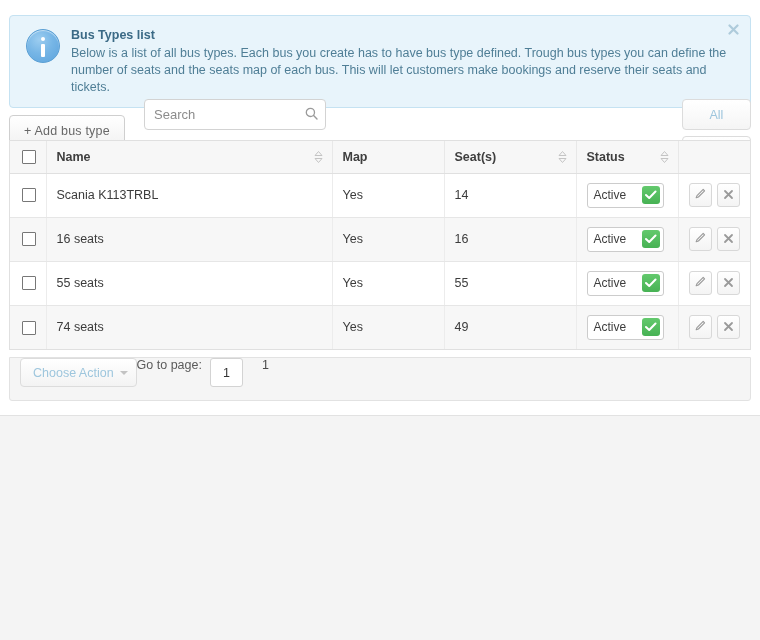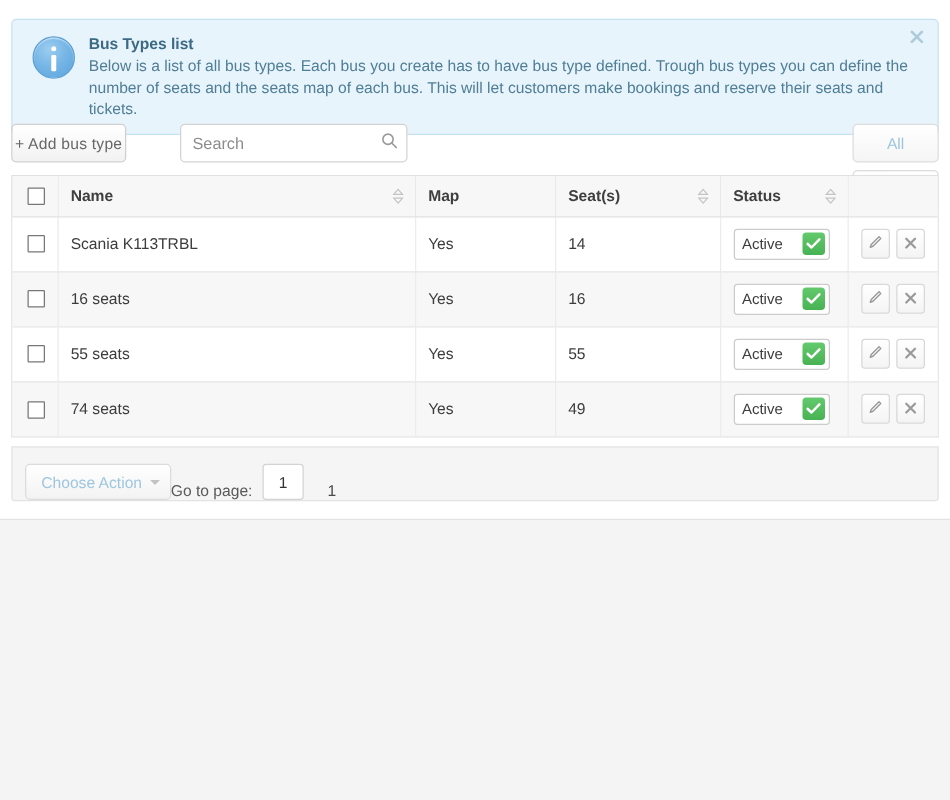--- a/index.html
+++ b/index.html
@@ -102,23 +102,23 @@
     font-family: "Liberation Sans", sans-serif;
     border-radius: 4px;
     border: 1px solid #cfcfcf;
     background: linear-gradient(to bottom, #ffffff 0%, #f2f2f2 100%);
     color: #6b6b6b;
     cursor: pointer;
     outline: none;
   }
   .btn-add {
     position: absolute;
-    left: 0; top: 0;
+    left: 0; top: 16px;
     height: 31px;
-    padding: 0 2px;
+    padding: 0 14px;
     font-size: 12.5px;
     color: #676767;
     letter-spacing: .2px;
   }
   .search-wrap {
     position: absolute;
     left: 135px; top: 0;
     width: 182px; height: 31px;
   }
   .search-input {
@@ -257,21 +257,21 @@
 
   
   .footer {
     position: absolute;
     left: 9px; top: 357px;
     width: 742px; height: 44px;
     background: #f5f5f5;
     border: 1px solid #e2e2e2;
     border-radius: 0 0 3px 3px;
     display: flex;
-    align-items: flex-end;
+    align-items: flex-start;
     padding: 0 10px;
   }
   .btn-action {
     height: 29px;
     padding: 0 22px 0 12px;
     font-size: 12.5px;
     color: #9ec6dd;
     border: 1px solid #dcdcdc;
     border-radius: 4px;
     background: linear-gradient(to bottom, #ffffff 0%, #f3f3f3 100%);

